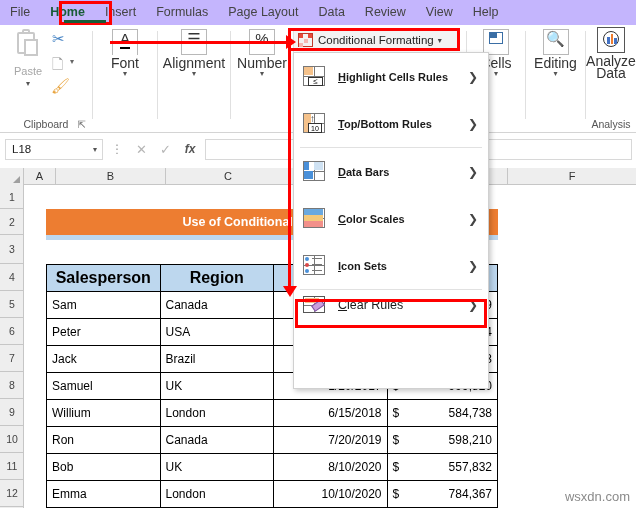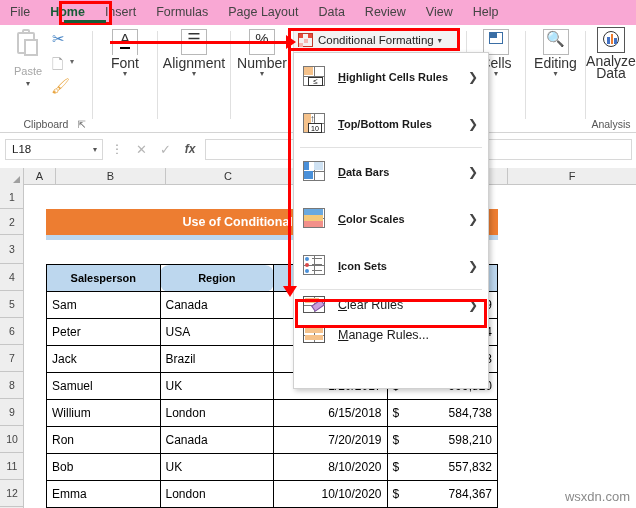--- a/index.html
+++ b/index.html
@@ -7,21 +7,21 @@
   body {
     width:636px; height:508px; position:relative; overflow:hidden;
     background:#ffffff;
     font-family:"Liberation Sans", sans-serif;
     -webkit-font-smoothing:antialiased;
   }
 
   
   #ribbon-tabs {
     position:absolute; left:0; top:0; width:636px; height:25px;
-    background:#f9a8d4; display:flex; align-items:center;
+    background:#c4b5fd; display:flex; align-items:center;
   }
   .tab {
     font-size:12.5px; color:#444; padding:0 10px; height:25px;
     line-height:25px; white-space:nowrap; cursor:default;
   }
   .tab.active { color:#185C37; font-weight:bold; }
 
   
   #ribbon-body {
     position:absolute; left:0; top:25px; width:636px; height:108px;
@@ -160,24 +160,24 @@
 
   #dtable {
     position:absolute; left:46px; top:79px; width:452px;
     border-collapse:collapse;
   }
   #dtable td, #dtable th {
     border:1px solid #000; height:27px; font-size:12px; padding:0 5px;
     color:#000; background:#fff;
   }
   #dtable th {
-    background:#BDD7EE; font-weight:bold; text-align:center; font-size:11px;
+    background:#BDD7EE; font-weight:bold; text-align:center; font-size:16px;
   }
   .c-name { width:110px; text-align:left; }
-  .c-reg  { width:110px; text-align:left;border-radius:9px; }
+  .c-reg  { width:110px; text-align:left; }
   .c-date { width:110px; text-align:right; }
   .c-sale { width:107px; text-align:right; position:relative; }
   .c-sale .dol { position:absolute; left:5px; }
 
   
   .redbox { position:absolute; border:3px solid #FF0000; z-index:60; }
   #ann-home { left:59px; top:1px; width:53px; height:24px; }
   #ann-cf  { left:288px; top:28px; width:172px; height:23px; }
   #ann-newrule { left:295px; top:299px; width:192px; height:29px; }
 
@@ -521,28 +521,20 @@
   <div class="mi small">
     <span class="micon">
       <span class="grid4" style="top:2px;height:17px;border-color:#555;"></span>
       <span style="position:absolute;left:3px;top:4px;width:14px;height:5px;background:#f5c28b;"></span>
       <span style="position:absolute;left:10px;top:8px;width:12px;height:7px;background:#c9a0dc;transform:rotate(-35deg);border:1px solid #7a4f9e;"></span>
     </span>
     <span class="mlabel"><u>C</u><span>lear Rules</span></span>
     <span class="marrow">❯</span>
   </div>
 
-  <div class="mi small">
-    <span class="micon">
-      <span class="grid4" style="top:2px;height:17px;border-color:#555;"></span>
-      <span style="position:absolute;left:3px;top:4px;width:18px;height:5px;background:#f5c28b;"></span>
-      <span style="position:absolute;left:3px;top:11px;width:18px;height:5px;background:#f5c28b;"></span>
-    </span>
-    <span class="mlabel"><u>M</u><span>anage Rules...</span></span>
-  </div>
 </div>
 
 <div class="redbox" id="ann-home"></div>
 <div id="ann-home-underline"></div>
 <div class="redbox" id="ann-cf"></div>
 <div class="redbox" id="ann-newrule"></div>
 <div id="ann-line-h"></div>
 <div id="ann-arrow-h"></div>
 <div id="ann-line-v"></div>
 <div id="ann-arrow-v"></div>

